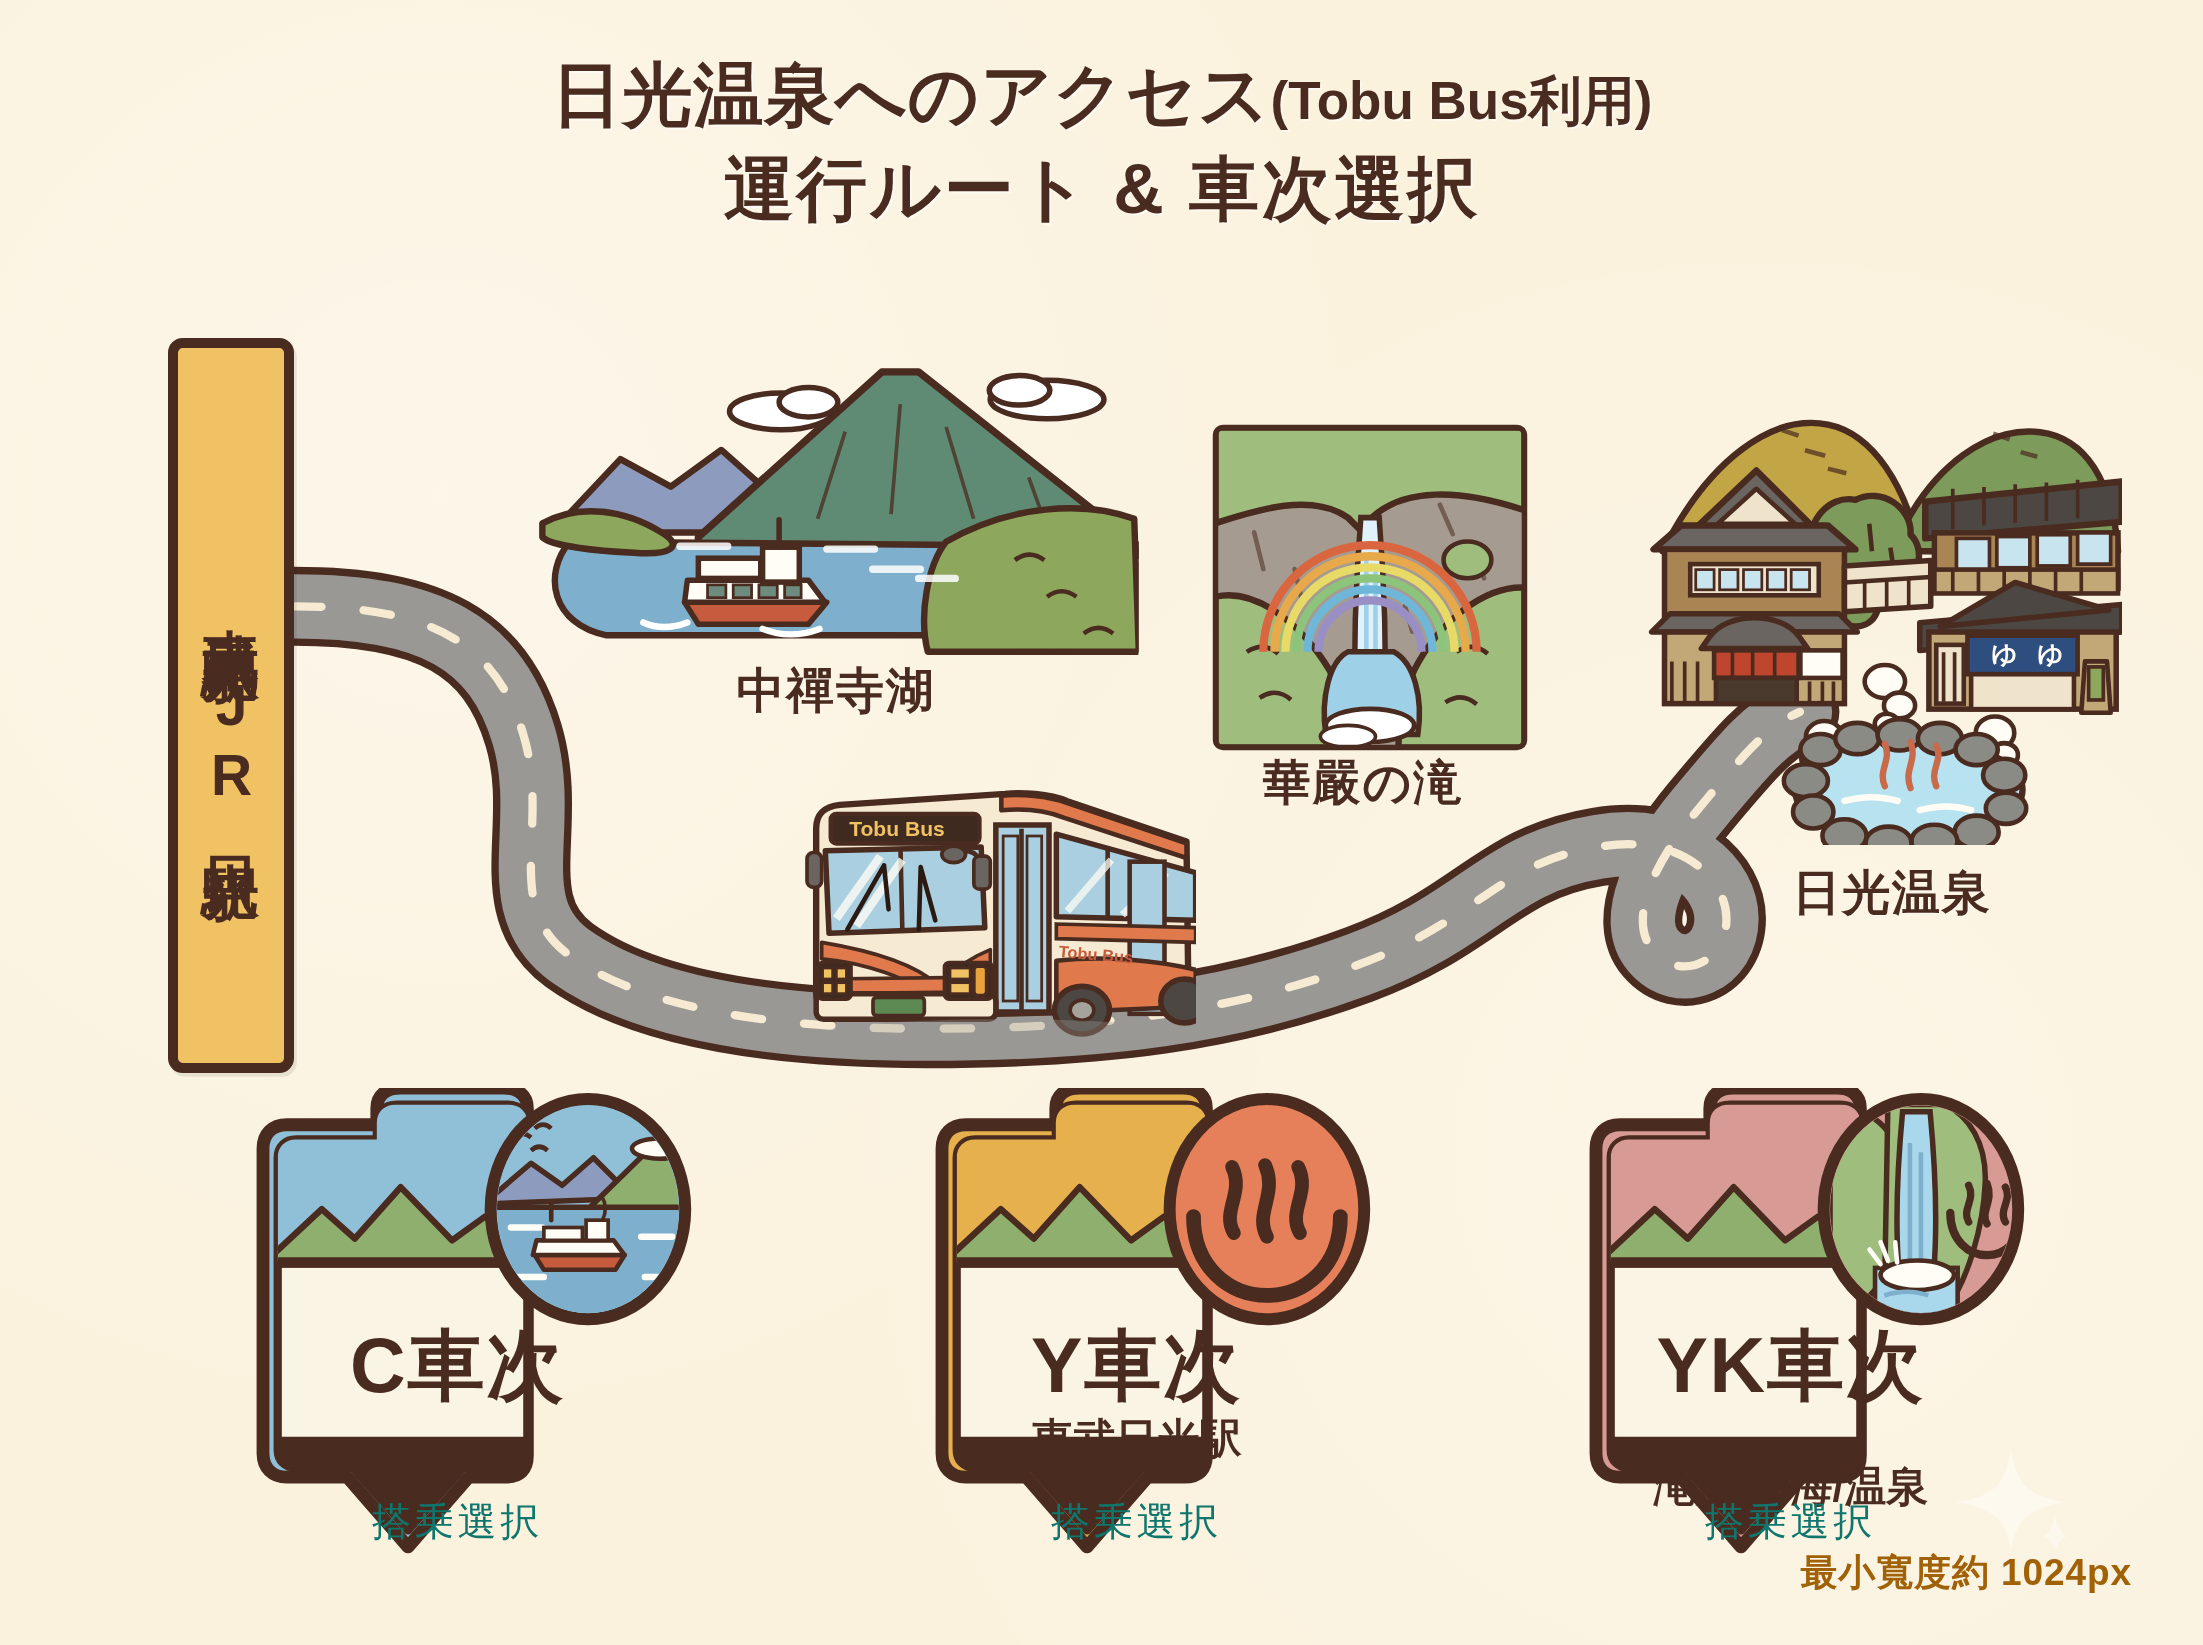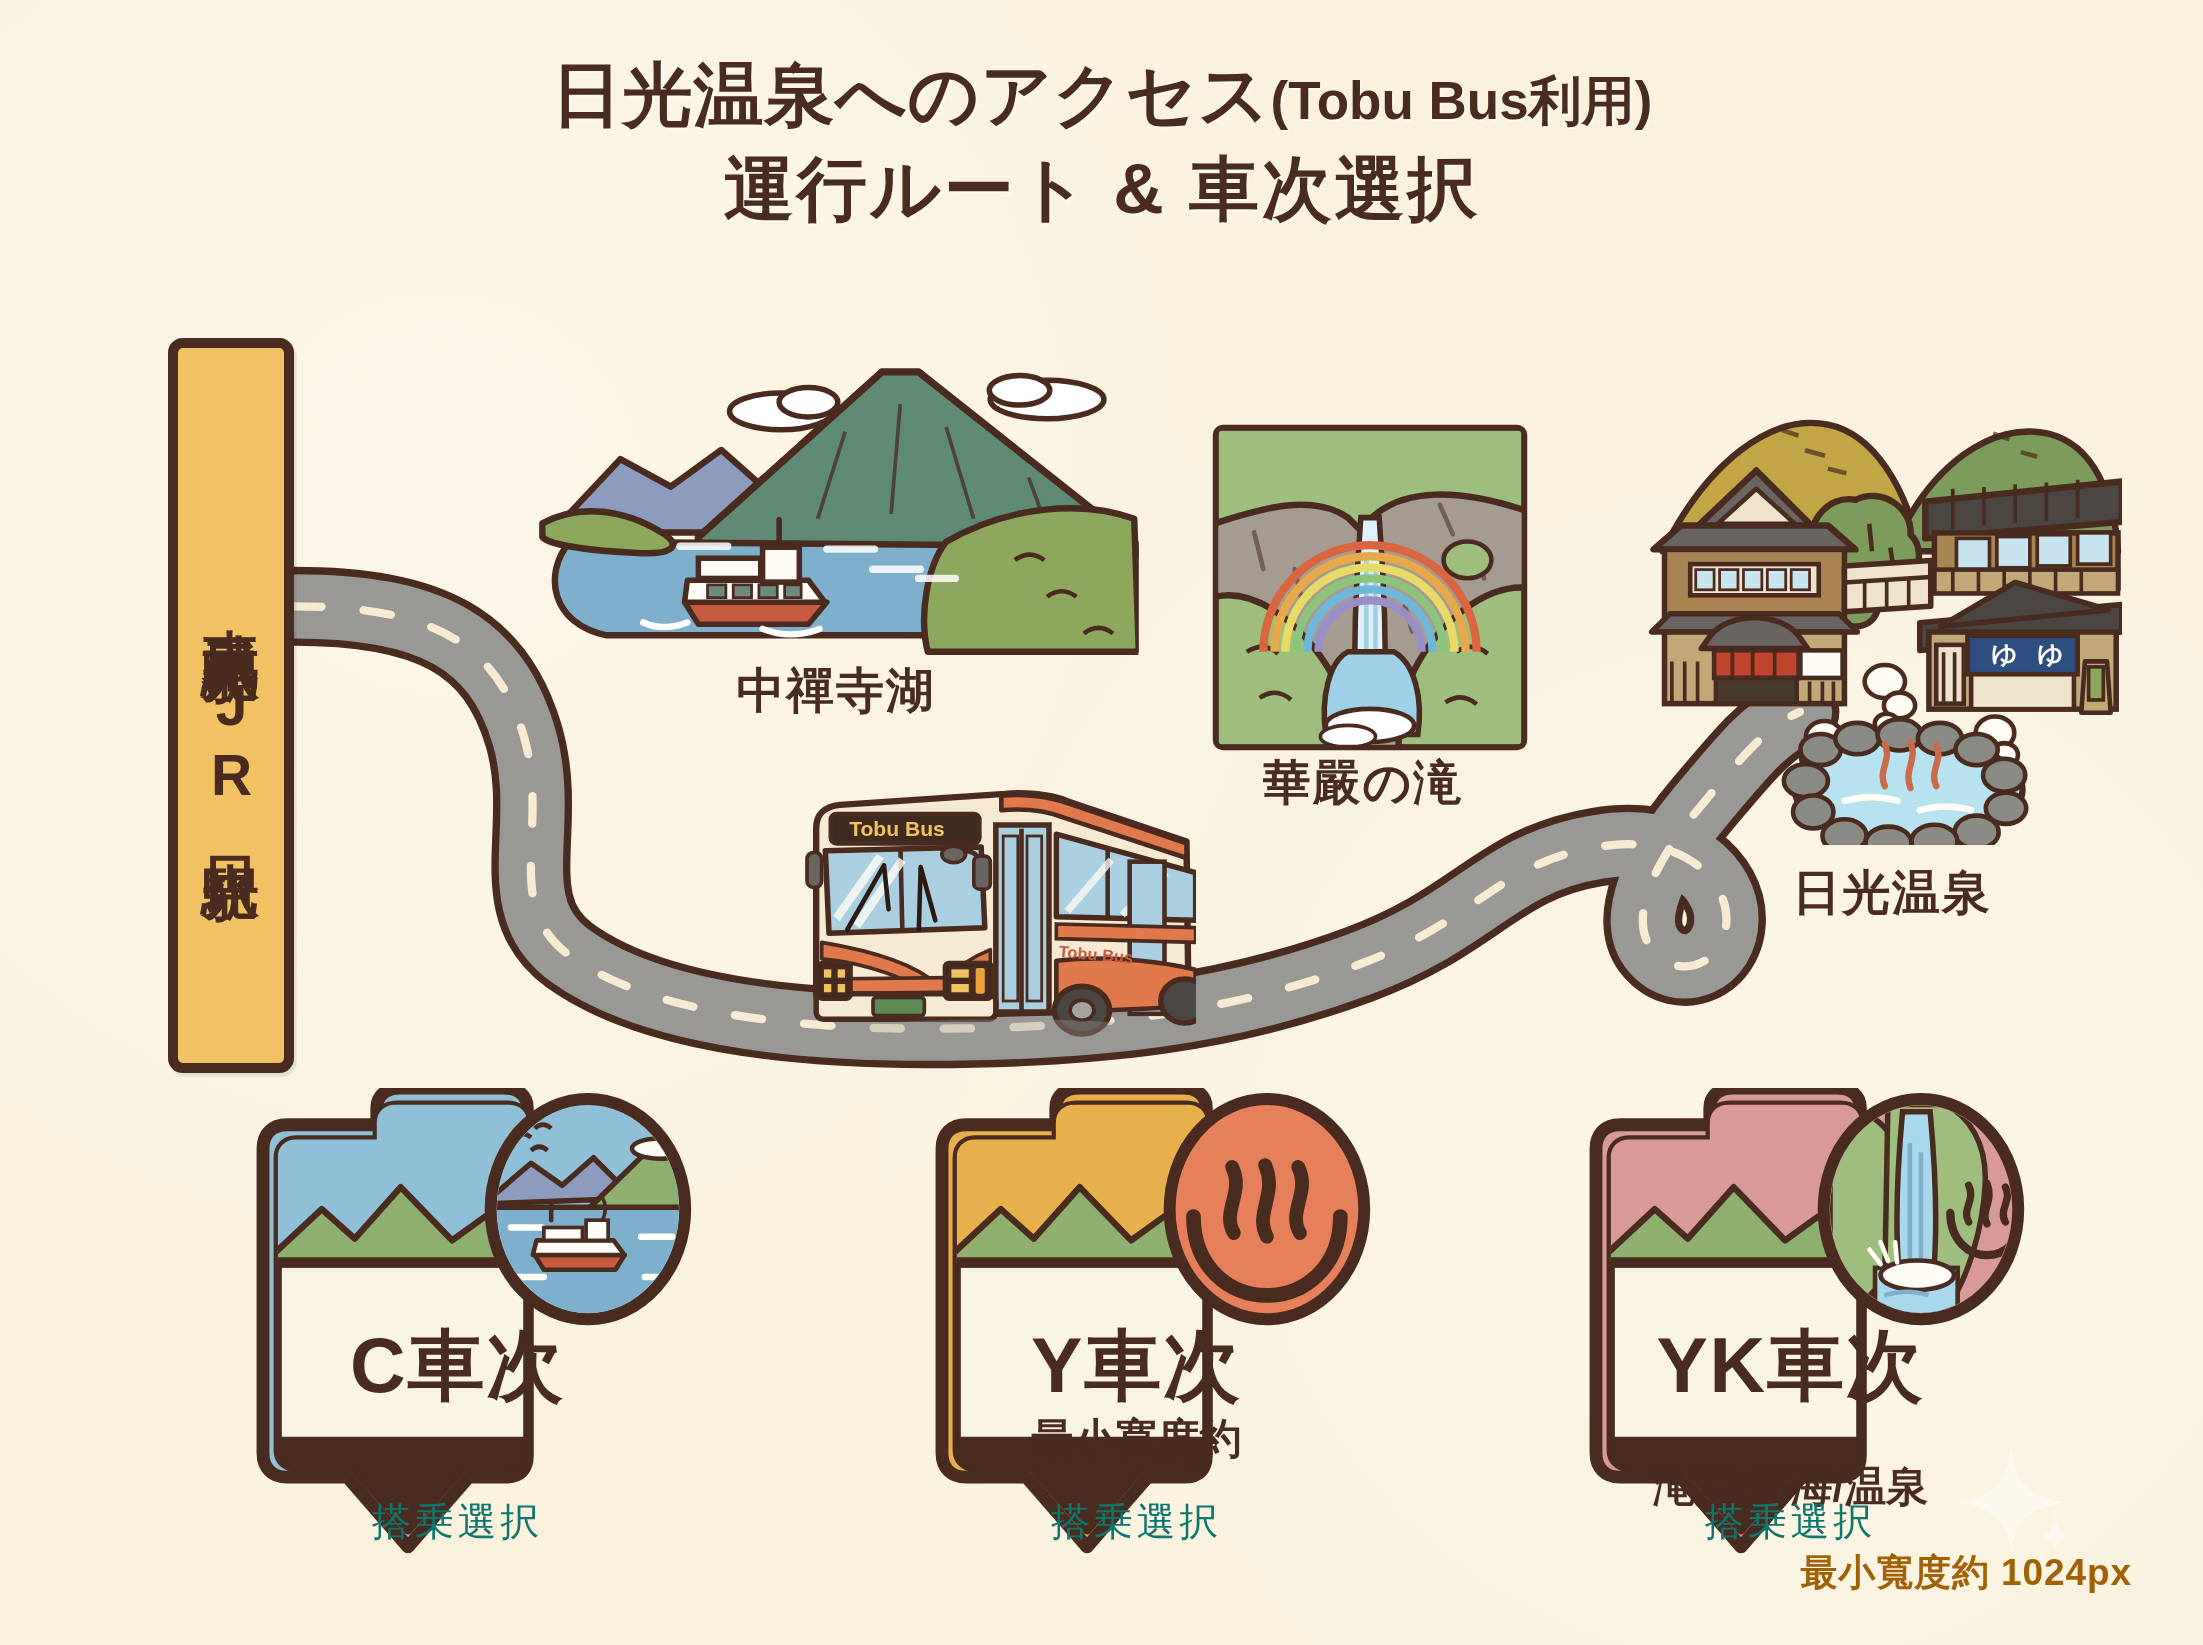--- a/index.html
+++ b/index.html
@@ -514,21 +514,21 @@
         <path d="M 300 140 C 300 196, 340 226, 380 226 C 420 226, 460 196, 460 140" fill="none" stroke="#4A2B20" stroke-width="16" stroke-linecap="round"></path>
         <g fill="none" stroke="#4A2B20" stroke-width="15" stroke-linecap="round">
           <path d="M 344 158 C 330 134, 356 114, 342 86"></path>
           <path d="M 380 162 C 366 136, 392 116, 378 84"></path>
           <path d="M 416 158 C 402 134, 428 114, 414 86"></path>
         </g>
       </g>
     </svg>
     <div class="badge-text-layer">
       <div class="badge-code">Y車次</div>
-      <div class="badge-sub">最小寬度約</div>
+      <div class="badge-sub">東武日光駅</div>
       <div class="badge-action">搭乗選択</div>
     </div>
   </div>
 
   <div class="badge" id="badge-2">
     <svg width="551" height="514" viewBox="0 0 600 560">
       <path d="M 52 40 L 150 40 L 150 22 C 150 8, 160 0, 176 0 L 288 0 C 304 0, 314 8, 314 22 L 314 400 C 314 416, 306 424, 290 424 L 250 424 L 184 500 L 118 424 L 52 424 C 36 424, 26 414, 26 398 L 26 66 C 26 50, 36 40, 52 40 Z" fill="#D79A95" stroke="#4A2B20" stroke-width="14" stroke-linejoin="round"></path>
       <path d="M 62 56 L 150 56 L 150 38 C 150 26, 158 18, 172 18 L 292 18 C 306 18, 314 26, 314 38 L 314 396 C 314 408, 306 414, 292 414 L 244 414 L 184 482 L 124 414 L 62 414 C 50 414, 42 406, 42 394 L 42 76 C 42 64, 50 56, 62 56 Z" fill="#FAF4E4" stroke="#4A2B20" stroke-width="9" stroke-linejoin="round"></path>
       <clipPath id="plateClip2">
         <path d="M 62 56 L 150 56 L 150 38 C 150 26, 158 18, 172 18 L 292 18 C 306 18, 314 26, 314 38 L 314 396 C 314 408, 306 414, 292 414 L 244 414 L 184 482 L 124 414 L 62 414 C 50 414, 42 406, 42 394 L 42 76 C 42 64, 50 56, 62 56 Z"></path>

